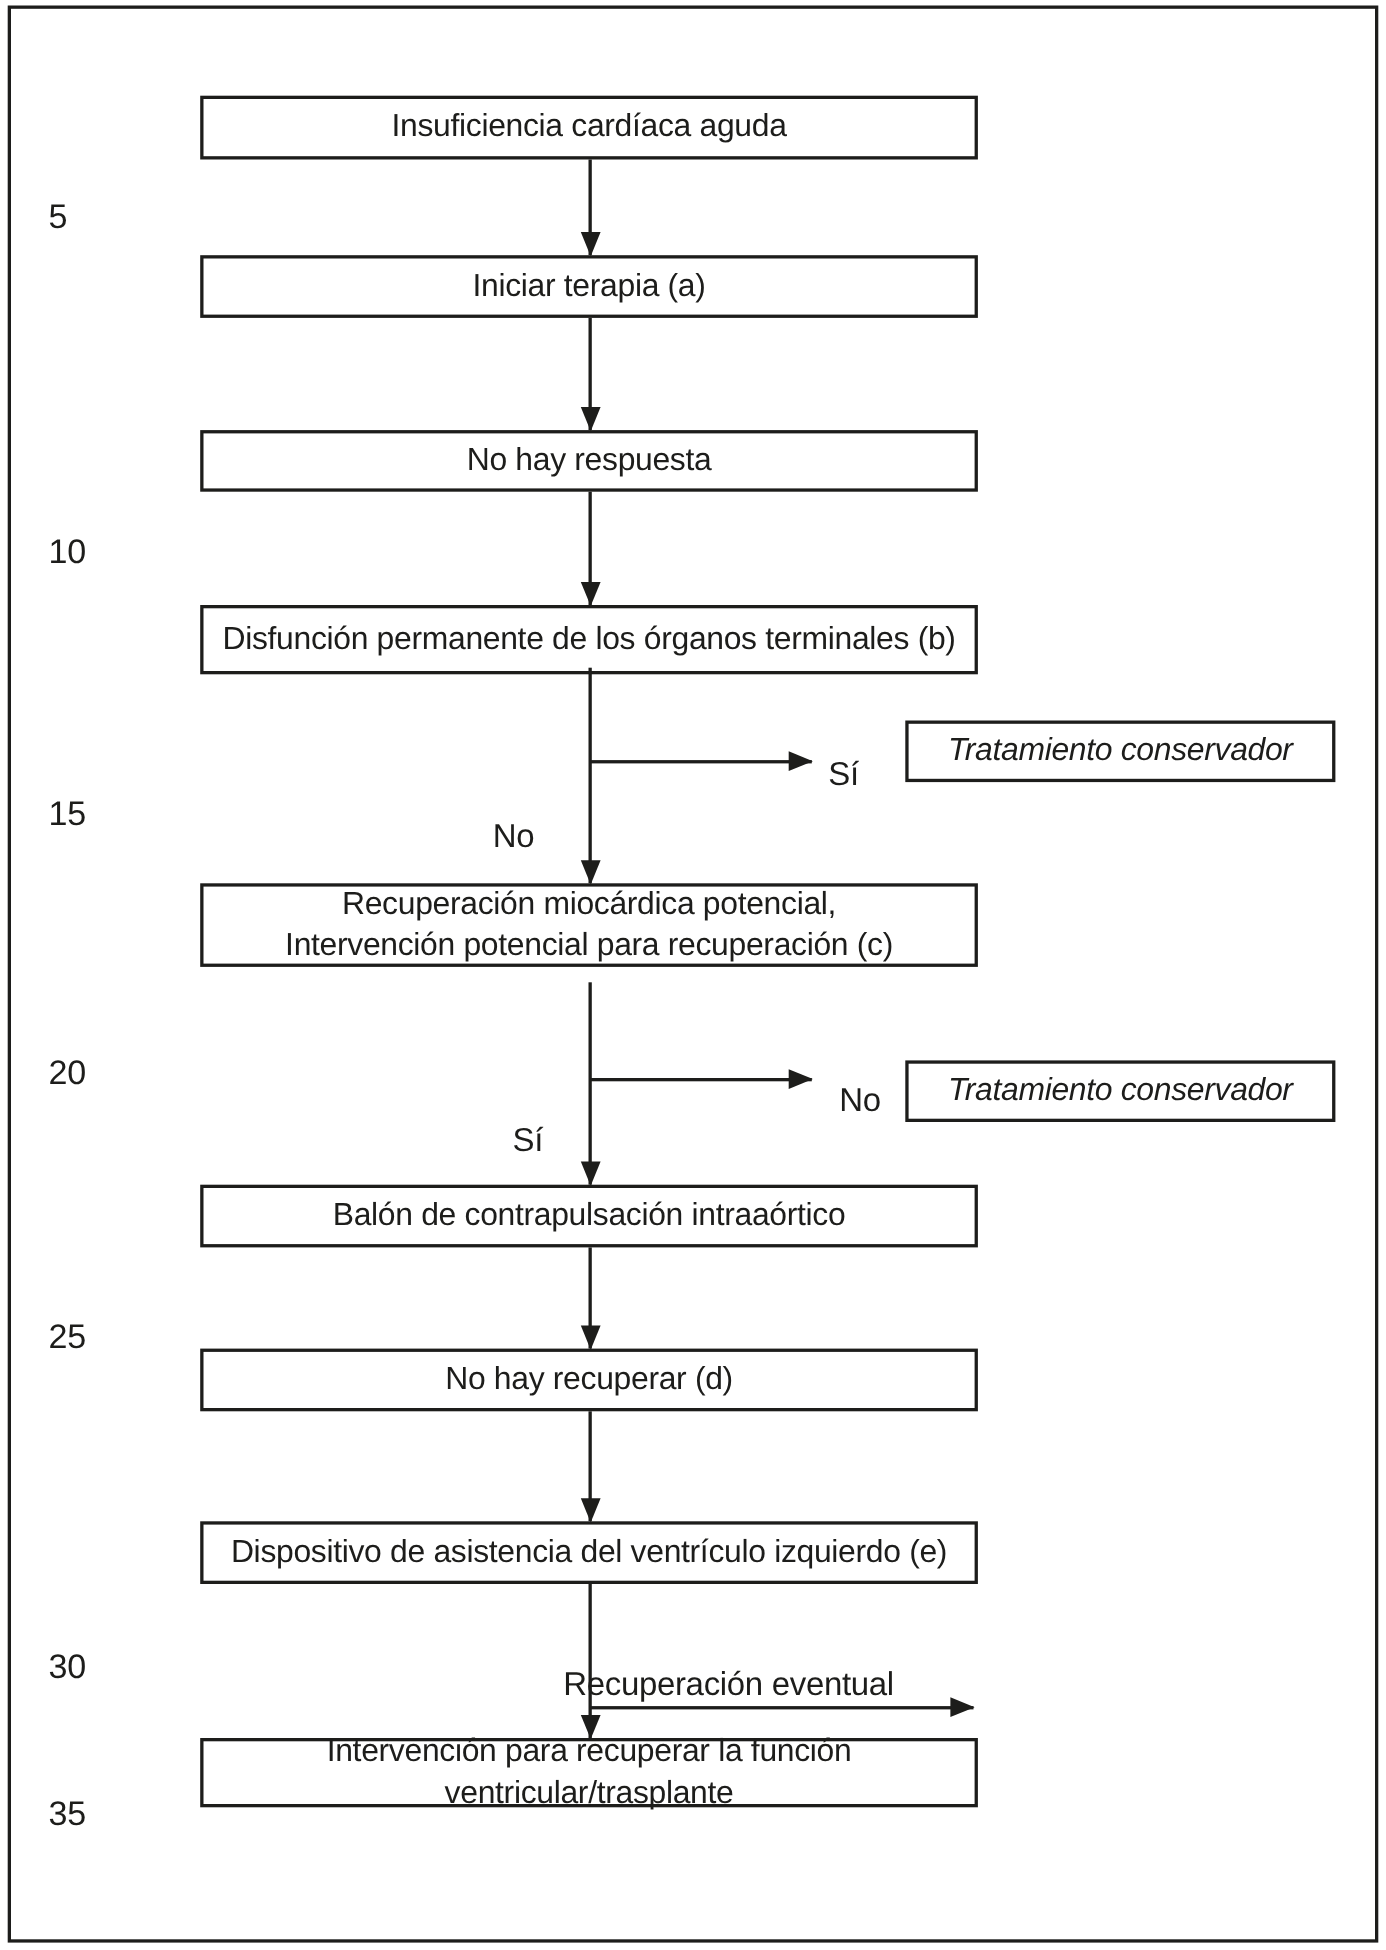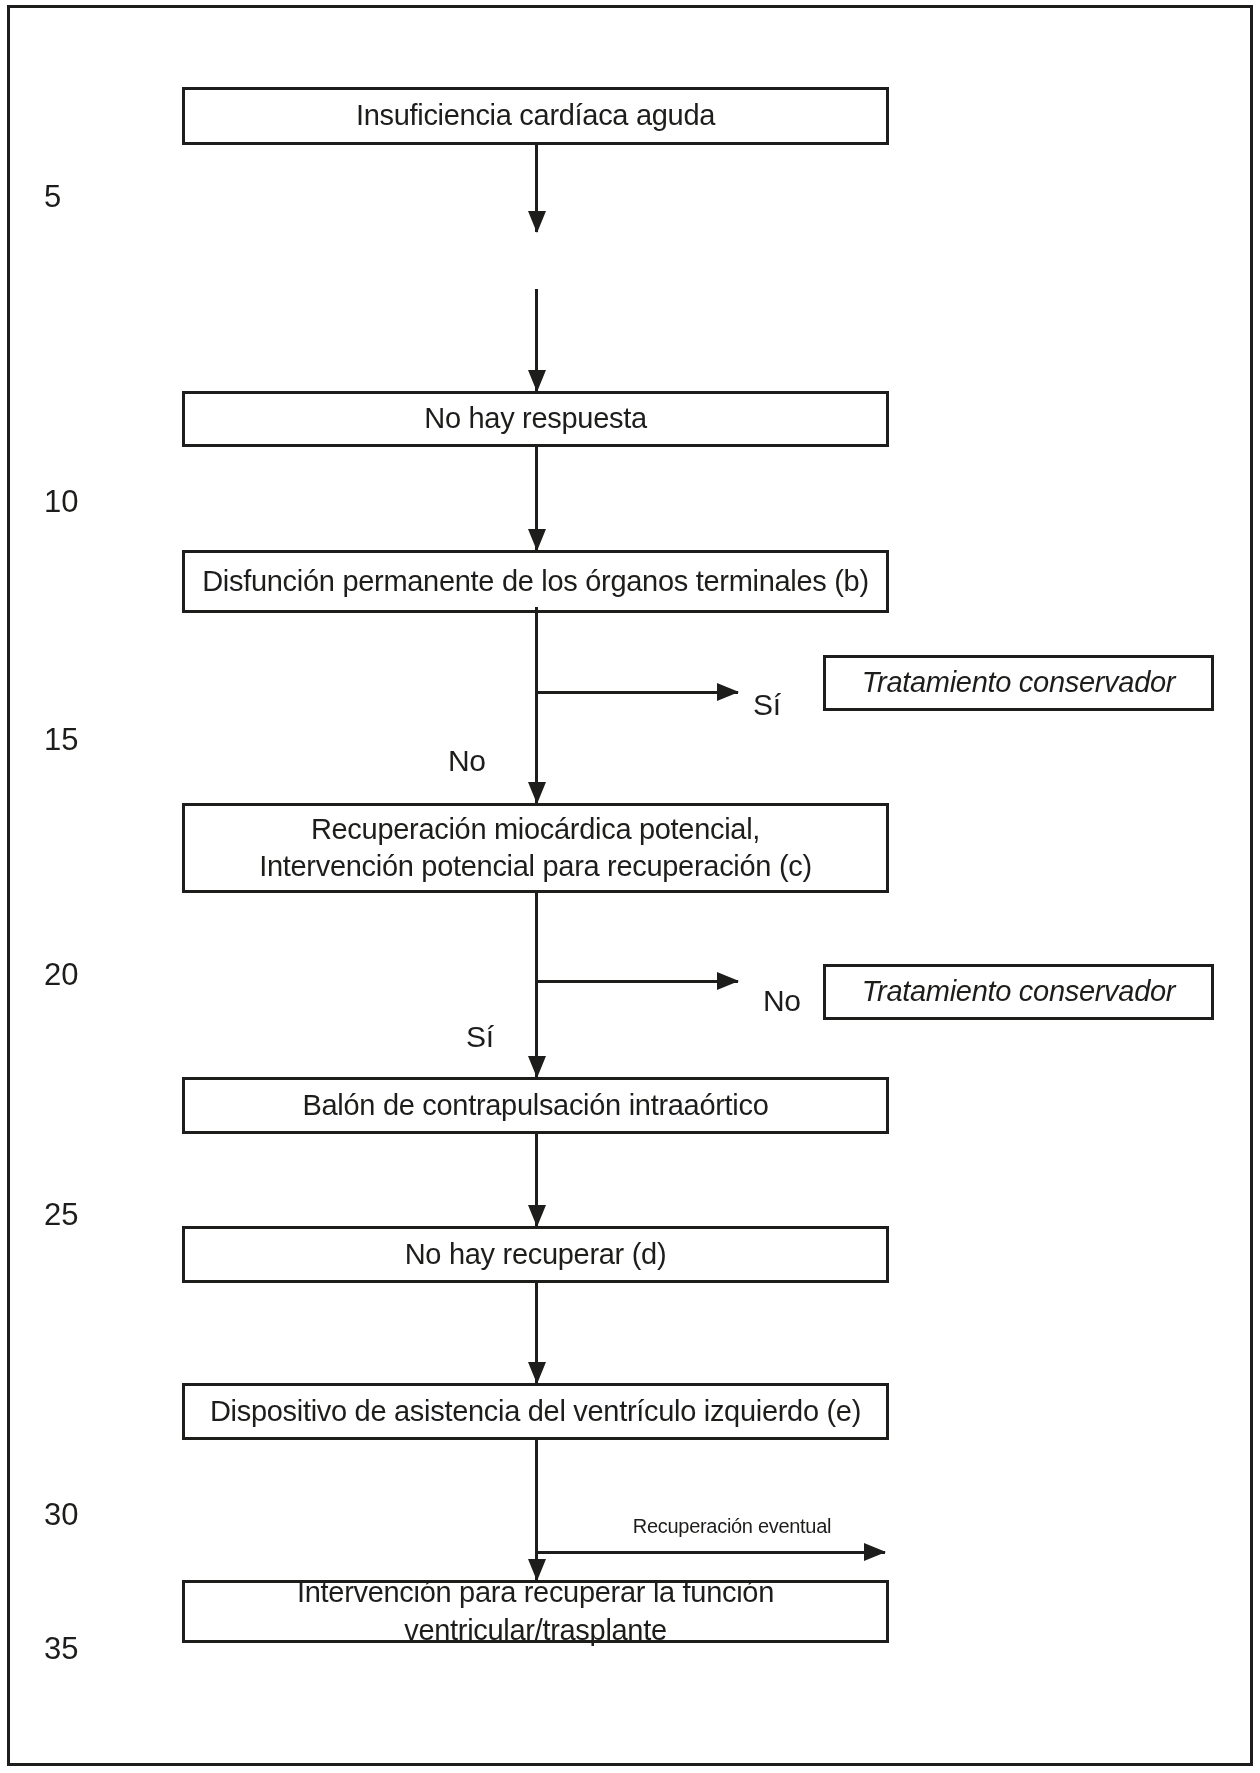--- a/index.html
+++ b/index.html
@@ -55,44 +55,44 @@
     font-size:30px;
     letter-spacing:-0.3px;
     white-space:nowrap;
     text-align:right;
   }
   .linenum{
     position:absolute;left:44px;
     font-size:31px;
   }
   .reclabel{
-    position:absolute;left:558px;width:348px;
-    text-align:center;
-    font-size:20px;letter-spacing:-0.3px;
+    position:absolute;left:512px;width:348px;
+    font-size:30px;letter-spacing:-0.3px;
   }
 </style>
 </head>
 <body>
 
 <div class="page">
 
   <div class="frame"></div>
 
   <div class="linenum" style="top:179px">5</div>
   <div class="linenum" style="top:484px">10</div>
   <div class="linenum" style="top:722px">15</div>
   <div class="linenum" style="top:957px">20</div>
   <div class="linenum" style="top:1197px">25</div>
   <div class="linenum" style="top:1497px">30</div>
   <div class="linenum" style="top:1631px">35</div>
 
   <div class="fbox main" style="top:87px;height:58px">Insuficiencia cardíaca aguda</div>
+  <div class="fbox main" style="top:232px;height:57px">Iniciar terapia (a)</div>
   <div class="fbox main" style="top:391px;height:56px">No hay respuesta</div>
   <div class="fbox main" style="top:550px;height:63px">Disfunción permanente de los órganos terminales (b)</div>
-  <div class="fbox main" style="top:803px;height:90px">Recuperación miocárdica potencial,
+  <div class="fbox main" style="top:803px;height:76px">Recuperación miocárdica potencial,
 Intervención potencial para recuperación (c)</div>
   <div class="fbox main" style="top:1077px;height:57px">Balón de contrapulsación intraaórtico</div>
   <div class="fbox main" style="top:1226px;height:57px">No hay recuperar (d)</div>
   <div class="fbox main" style="top:1383px;height:57px">Dispositivo de asistencia del ventrículo izquierdo (e)</div>
   <div class="fbox main" style="top:1580px;height:63px">Intervención para recuperar la función
 ventricular/trasplante</div>
 
   <div class="fbox side" style="top:655px">Tratamiento conservador</div>
   <div class="fbox side" style="top:964px">Tratamiento conservador</div>
 

